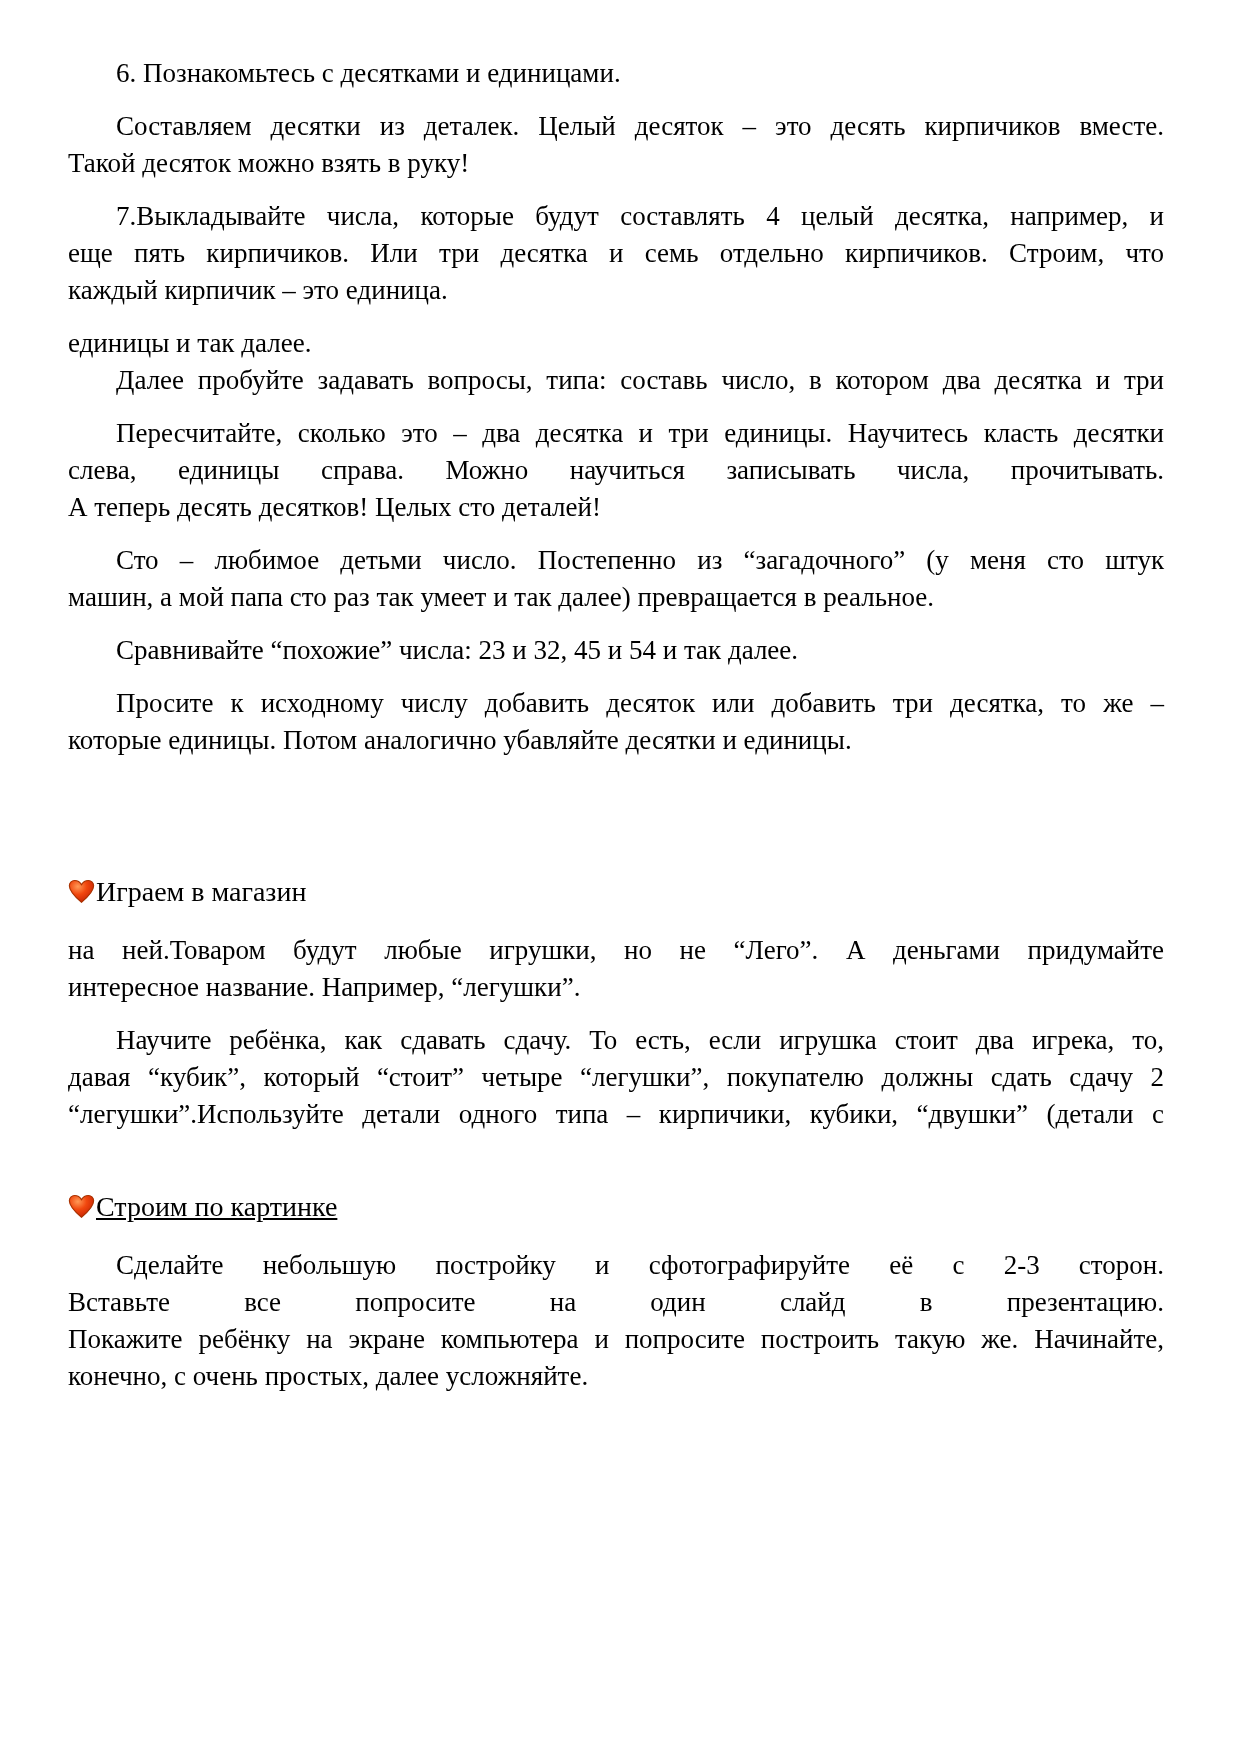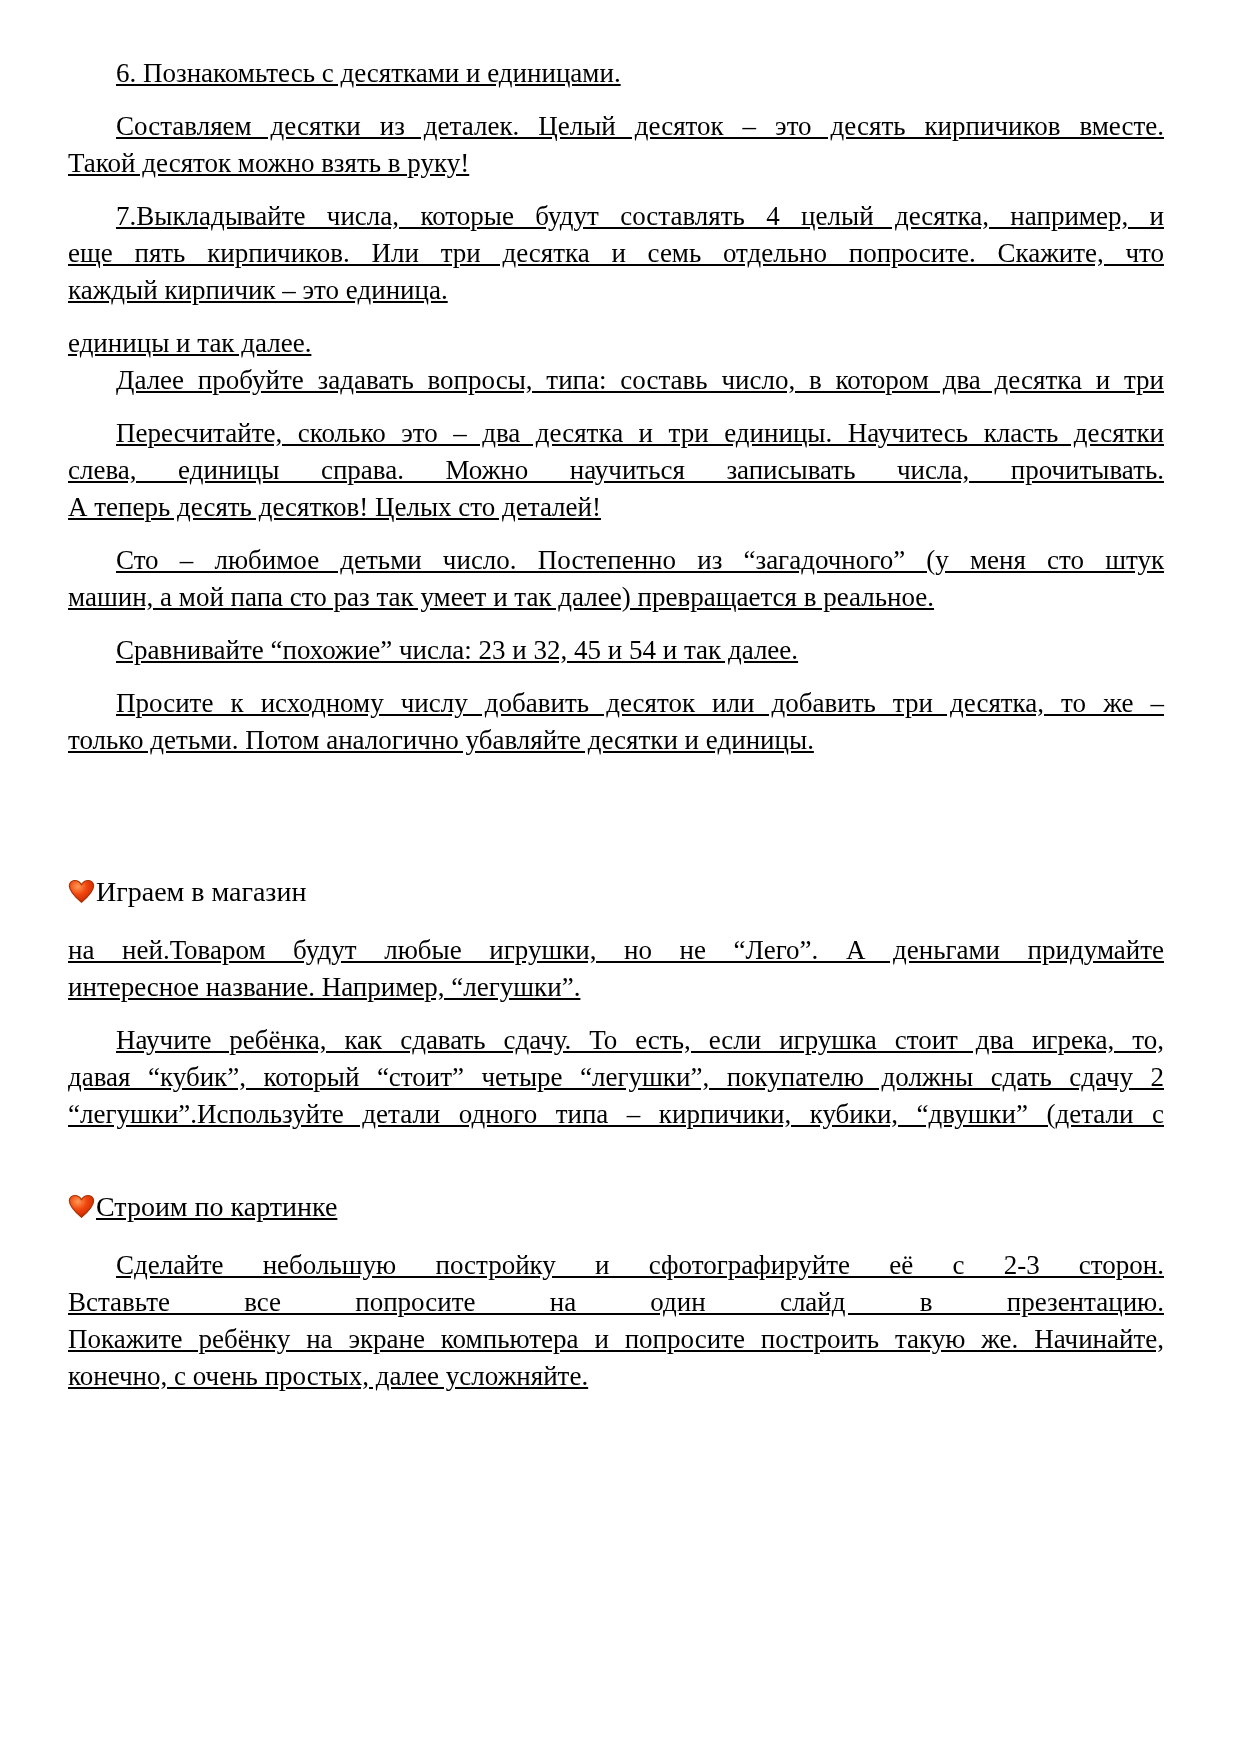--- a/index.html
+++ b/index.html
@@ -16,21 +16,20 @@
     color: #000000;
     font-family: "Liberation Serif", "DejaVu Serif", serif;
     overflow: hidden;
     box-sizing: border-box;
     padding: 55px 66px 0 68px;
   }
   .para {
     font-size: 27px;
     line-height: 37px;
     margin: 0 10px 16px 0;
-    text-decoration: underline;
   }
   .line {
     text-align: left;
   }
   .line.just {
     text-align: justify;
     text-align-last: justify;
     text-justify: inter-word;
   }
   .line.indent {
@@ -75,42 +74,42 @@
   <div id="doc-content">
       <div class="para">
         <div class="line indent">6. Познакомьтесь с десятками и единицами.</div>
       </div>
       <div class="para">
         <div class="line indent just">Составляем десятки из деталек. Целый десяток – это десять кирпичиков вместе.</div>
         <div class="line">Такой десяток можно взять в руку!</div>
       </div>
       <div class="para">
         <div class="line indent just">7.Выкладывайте числа, которые будут составлять 4 целый десятка, например, и</div>
-        <div class="line just">еще пять кирпичиков. Или три десятка и семь отдельно попросите. Скажите, что</div>
+        <div class="line just">еще пять кирпичиков. Или три десятка и семь отдельно кирпичиков. Строим, что</div>
         <div class="line">каждый кирпичик – это единица.</div>
       </div>
       <div class="para">
         <div class="line">единицы и так далее.</div>
         <div class="line indent just">Далее пробуйте задавать вопросы, типа: составь число, в котором два десятка и три</div>
       </div>
       <div class="para">
         <div class="line indent just">Пересчитайте, сколько это – два десятка и три единицы. Научитесь класть десятки</div>
         <div class="line just">слева, единицы справа. Можно научиться записывать числа, прочитывать.</div>
         <div class="line">А теперь десять десятков! Целых сто деталей!</div>
       </div>
       <div class="para">
         <div class="line indent just">Сто – любимое детьми число. Постепенно из “загадочного” (у меня сто штук</div>
         <div class="line">машин, а мой папа сто раз так умеет и так далее) превращается в реальное.</div>
       </div>
       <div class="para">
         <div class="line indent">Сравнивайте “похожие” числа: 23 и 32, 45 и 54 и так далее.</div>
       </div>
       <div class="para">
         <div class="line indent just">Просите к исходному числу добавить десяток или добавить три десятка, то же –</div>
-        <div class="line">только детьми. Потом аналогично убавляйте десятки и единицы.</div>
+        <div class="line">которые единицы. Потом аналогично убавляйте десятки и единицы.</div>
       </div>
       <div class="heading first"><svg class="heart" viewBox="0 0 24 22">
           <use href="#heart-path"></use>
         </svg><span class="heading-label">Играем в магазин</span></div>
       <div class="para">
         <div class="line just">на ней.Товаром будут любые игрушки, но не “Лего”. А деньгами придумайте</div>
         <div class="line">интересное название. Например, “легушки”.</div>
       </div>
       <div class="para">
         <div class="line indent just">Научите ребёнка, как сдавать сдачу. То есть, если игрушка стоит два игрека, то,</div>

